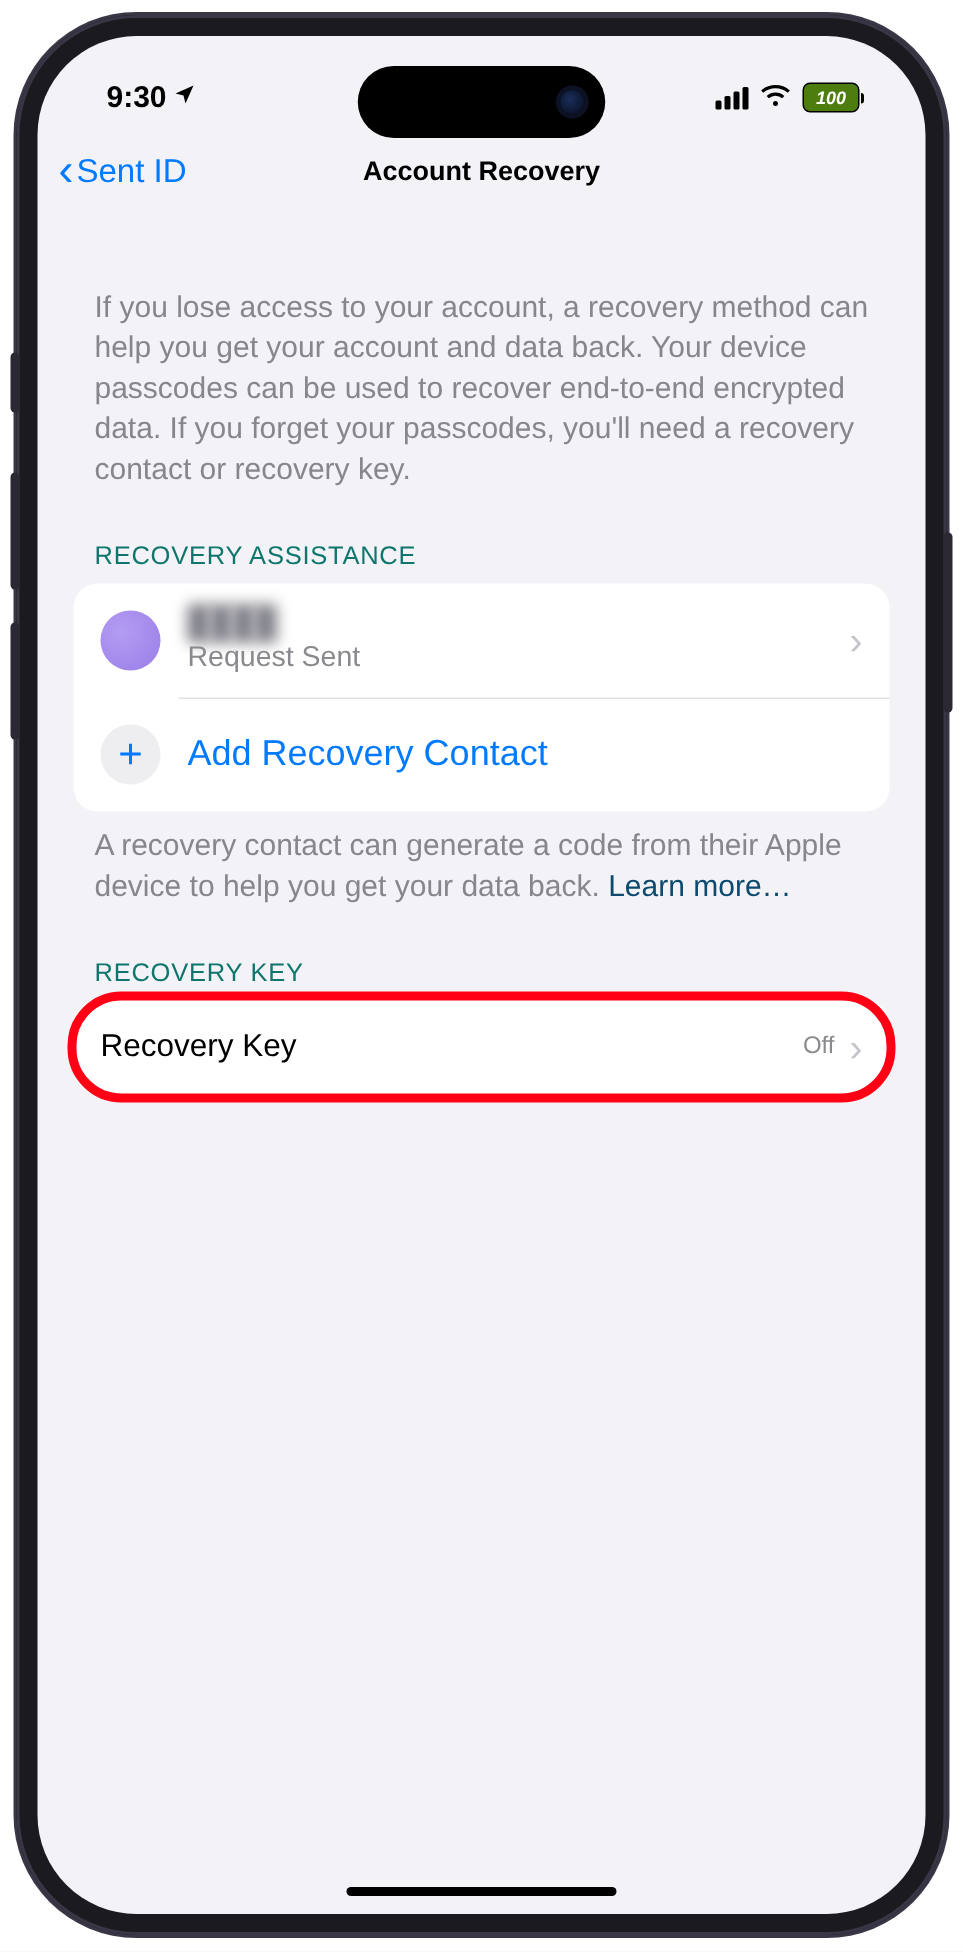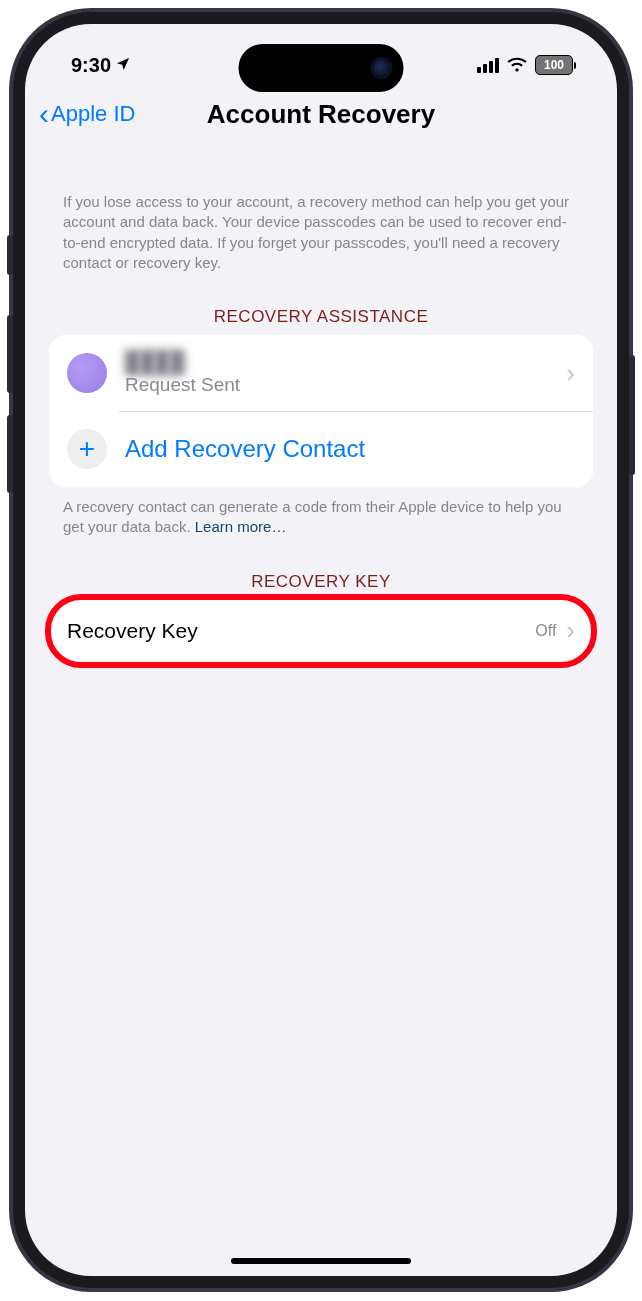--- a/index.html
+++ b/index.html
@@ -67,21 +67,21 @@
   .signal span { width: 4px; background: #000; border-radius: 1px; }
   .signal span:nth-child(1){height:6px}
   .signal span:nth-child(2){height:9px}
   .signal span:nth-child(3){height:12px}
   .signal span:nth-child(4){height:15px}
   .wifi-icon { width: 20px; height: 15px; }
   .battery {
     width: 38px; height: 20px; border: 1.5px solid #000; border-radius: 5px;
     display: flex; align-items: center; justify-content: center;
     font-size: 12px; font-weight: 600; position: relative;
-    background: #737373; color: #fff;
+    background: #4d7c0f; color: #fff; font-style: italic;
   }
   .battery::after {
     content: ""; position: absolute; right: -4px; top: 6px;
     width: 2.5px; height: 7px; background: #000; border-radius: 0 2px 2px 0;
   }
 
   
   .nav-bar {
     height: 56px;
     display: flex; align-items: center;
@@ -90,38 +90,37 @@
     margin-top: 8px;
   }
   .back-btn {
     display: flex; align-items: center; gap: 2px;
     color: #007aff; font-size: 22px; font-weight: 400;
     cursor: pointer;
   }
   .back-chevron { font-size: 30px; font-weight: 500; line-height: 1; }
   .nav-title {
     position: absolute; left: 50%; transform: translateX(-50%);
-    font-size: 26px; font-weight: 600; color: #000;
+    font-size: 18px; font-weight: 600; color: #000;
   }
 
   .content { padding: 14px 24px 0; }
 
   .helper {
-    color: #86868b; font-size: 15px; line-height: 1.35;
+    color: #86868b; font-size: 20px; line-height: 1.35;
     padding: 0 14px;
   }
   .helper.top { margin-top: 36px; }
   .helper.below-group { margin-top: 10px; }
   .helper a { color: #0c4a6e; text-decoration: none; }
 
   .section-label {
-    color: #7f1d1d; font-size: 17px; letter-spacing: 0.5px;
+    color: #0f766e; font-size: 17px; letter-spacing: 0.5px;
     padding: 0 14px; margin-top: 34px; margin-bottom: 8px;
     text-transform: uppercase;
-    text-align: center;
   }
 
   .group {
     background: #fff;
     border-radius: 16px;
     overflow: hidden;
   }
   .row {
     display: flex; align-items: center;
     min-height: 76px;
@@ -219,21 +218,21 @@
         </span>
         <div class="battery">
           <span>100</span>
         </div>
       </div>
     </div>
 
     <div class="nav-bar">
       <div class="back-btn">
         <span class="back-chevron">‹</span>
-        <span>Apple ID</span>
+        <span>Sent ID</span>
       </div>
       <div class="nav-title">Account Recovery</div>
     </div>
 
     <div class="content">
 
       <p class="helper top">If you lose access to your account, a recovery method can help you get your account and data back. Your device passcodes can be used to recover end-to-end encrypted data. If you forget your passcodes, you'll need a recovery contact or recovery key.</p>
 
       <div class="section-label">RECOVERY ASSISTANCE</div>
 

